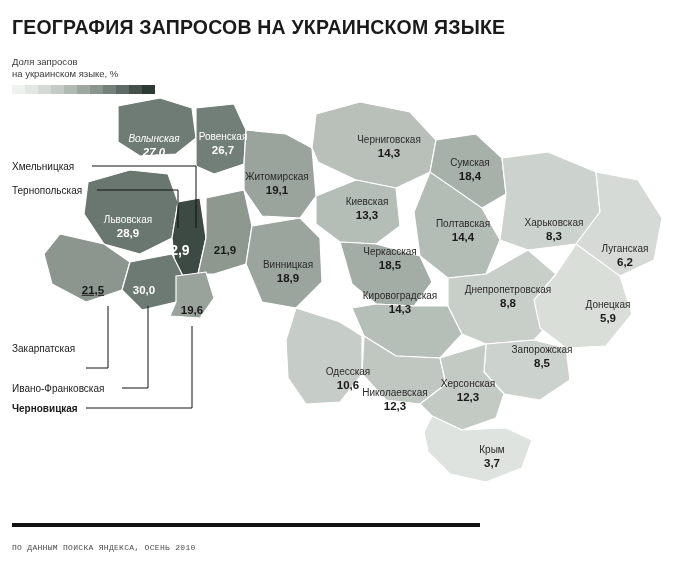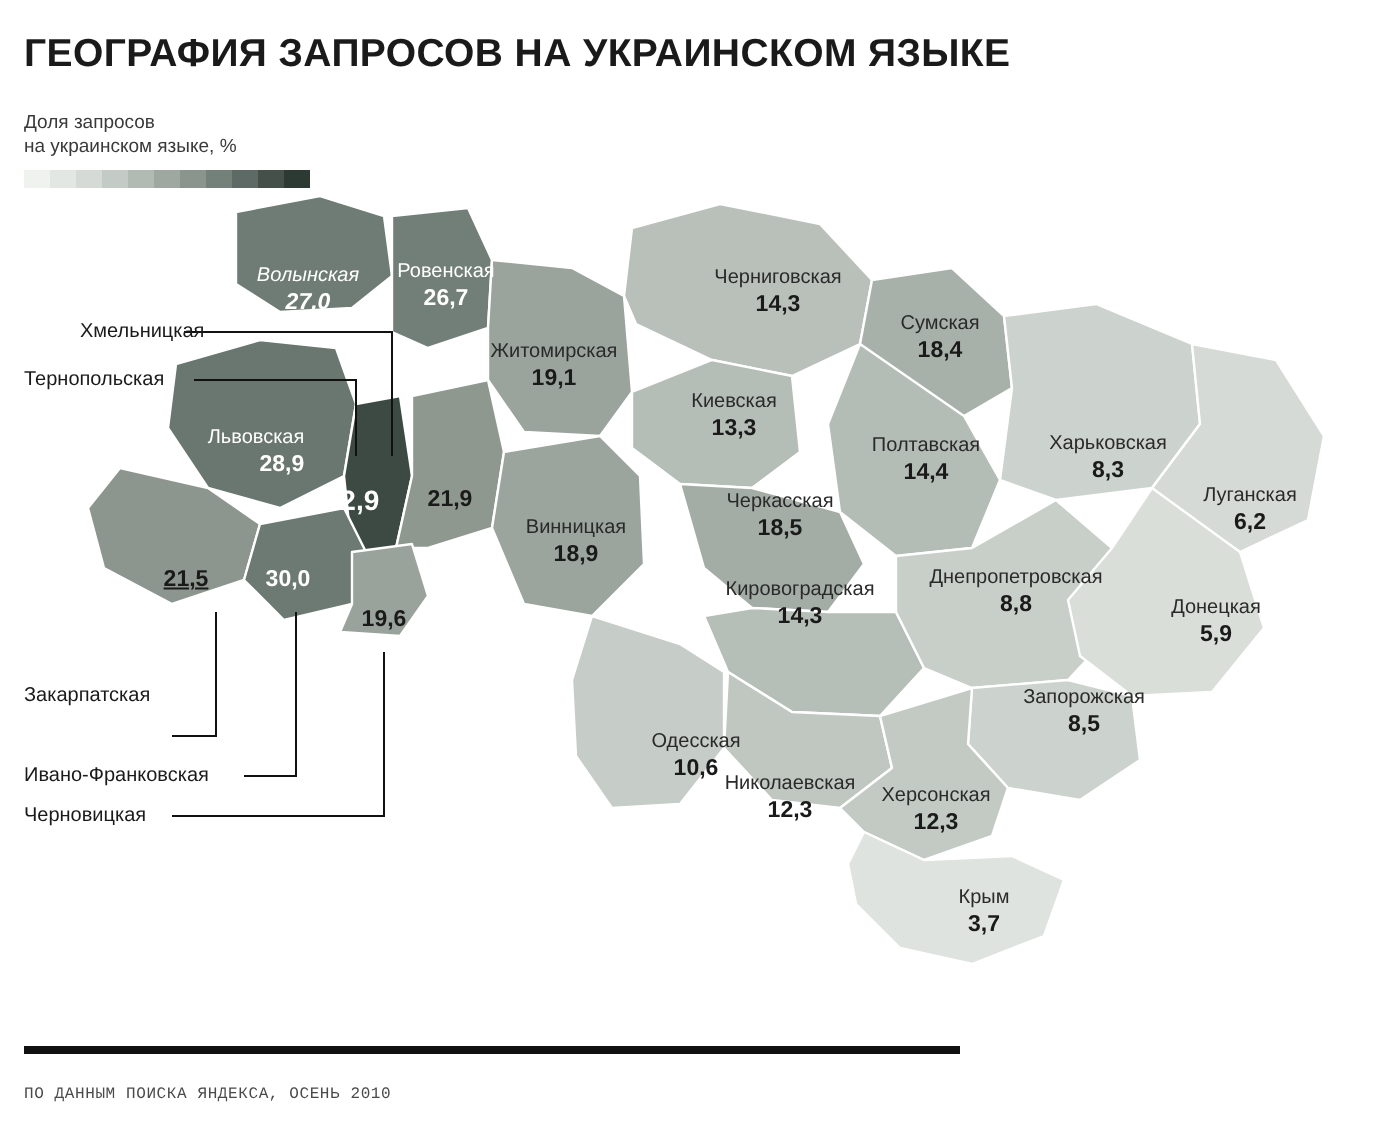--- a/index.html
+++ b/index.html
@@ -209,21 +209,21 @@
         <span class="rl-value">14,3</span>
       </div>
       <div class="region-label dark" style="left: 470px; top: 91px;">
         <span class="rl-name">Сумская</span>
         <span class="rl-value">18,4</span>
       </div>
       <div class="region-label dark" style="left: 355px; top: 130px; margin-left: 12px;">
         <span class="rl-name">Киевская</span>
         <span class="rl-value">13,3</span>
       </div>
-      <div class="region-label light" style="left: 128px; top: 148px; text-align: right;">
+      <div class="region-label light" style="left: 128px; top: 148px;">
         <span class="rl-name">Львовская</span>
         <span class="rl-value">28,9</span>
       </div>
       <div class="region-label light big" style="left: 176px; top: 172px;">
         <span class="rl-value">32,9</span>
       </div>
       <div class="region-label dark" style="left: 225px; top: 172px;">
         <span class="rl-value">21,9</span>
       </div>
       <div class="region-label dark" style="left: 288px; top: 193px;">
@@ -272,33 +272,33 @@
         <span class="rl-value">12,3</span>
       </div>
       <div class="region-label dark" style="left: 348px; top: 300px;">
         <span class="rl-name">Одесская</span>
         <span class="rl-value">10,6</span>
       </div>
       <div class="region-label dark" style="left: 542px; top: 278px;">
         <span class="rl-name">Запорожская</span>
         <span class="rl-value">8,5</span>
       </div>
-      <div class="region-label dark" style="left: 468px; top: 312px; margin-top: 15px;">
+      <div class="region-label dark" style="left: 468px; top: 312px;">
         <span class="rl-name">Херсонская</span>
         <span class="rl-value">12,3</span>
       </div>
       <div class="region-label dark" style="left: 492px; top: 378px;">
         <span class="rl-name">Крым</span>
         <span class="rl-value">3,7</span>
       </div>
     </div>
 </div>
 
 <div id="callouts-layer">
-    <div class="callout" style="top: 166px; left: 12px; margin-left: 28px;">Хмельницкая</div>
+    <div class="callout" style="top: 166px; left: 12px;">Хмельницкая</div>
     <div class="callout" style="top: 190px; left: 12px;">Тернопольская</div>
     <div class="callout" style="top: 348px; left: 12px;">Закарпатская</div>
     <div class="callout" style="top: 388px; left: 12px;">Ивано-Франковская</div>
-    <div class="callout" style="top: 408px; left: 12px;">Черновицкая</div>
+    <div class="callout" style="top: 408px; left: 12px; font-weight: bold;">Черновицкая</div>
   </div>
 
 <div id="rule"></div>
 <div id="source">По данным поиска Яндекса, осень 2010</div>
 
 </body></html>

